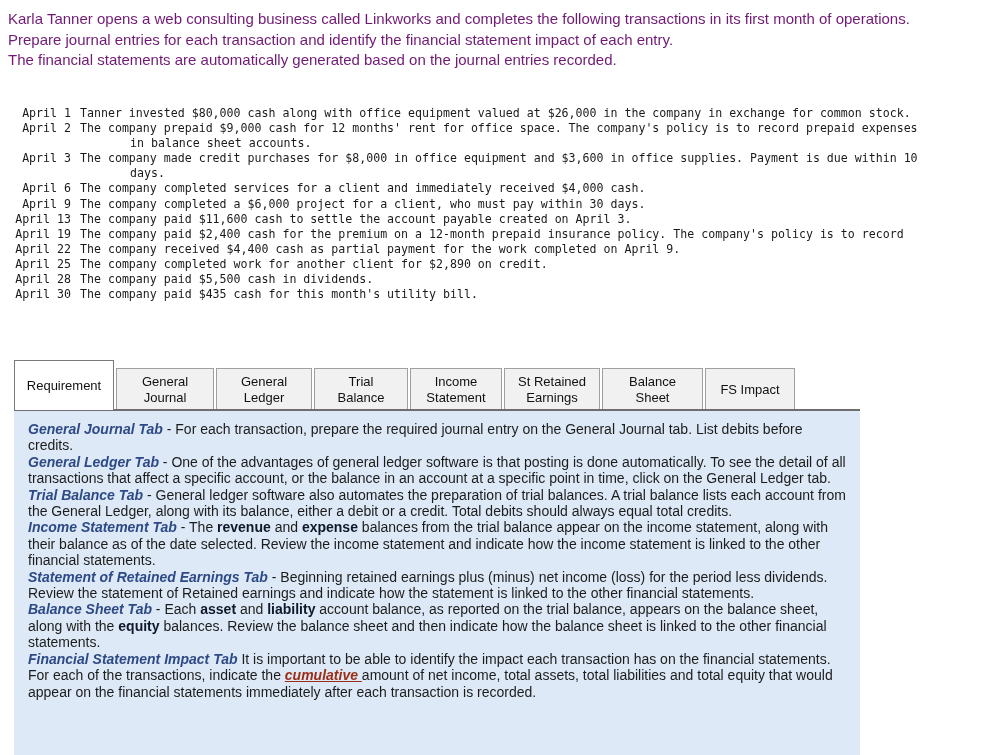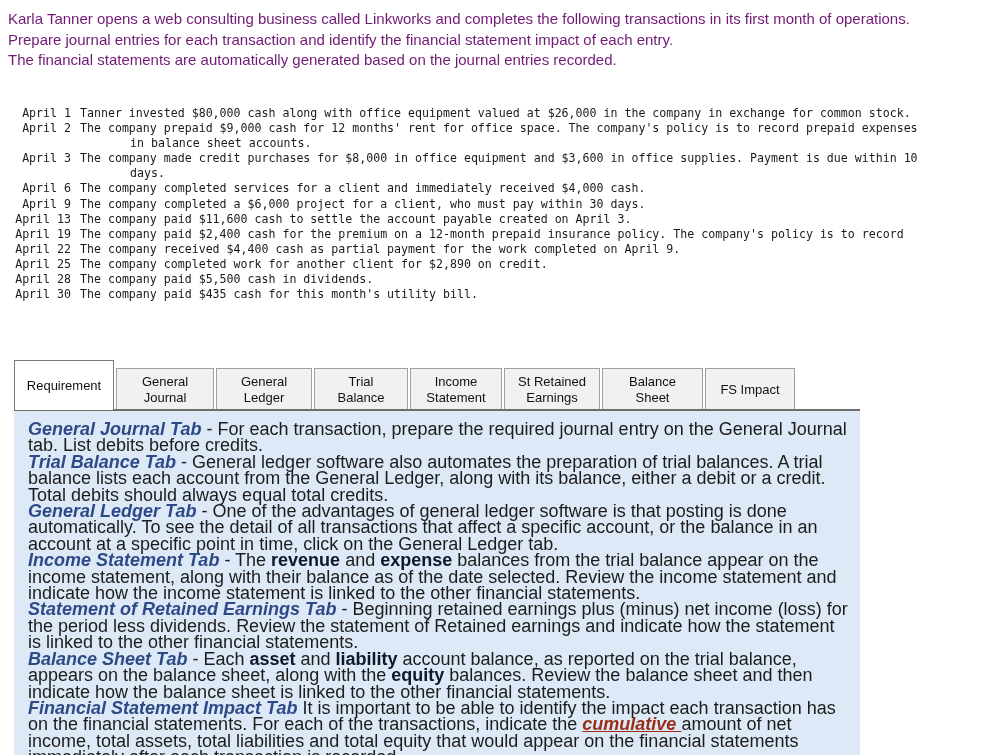--- a/index.html
+++ b/index.html
@@ -106,21 +106,21 @@
   
   .panel {
     position: absolute;
     left: 14px;
     top: 409px;
     width: 846px;
     height: 346px;
     background: #dde9f6;
     border-top: 2px solid #6e6e6e;
     padding: 10px 12px 5px 14px;
-    font-size: 18px;
+    font-size: 14px;
     line-height: 16.4px;
     color: #1c1c1c;
   }
   .para {
     margin: 0 0 0 0;
     text-indent: 0;
   }
   .hd {
     font-weight: bold;
     font-style: italic;
@@ -210,25 +210,25 @@
       <div class="tab tab-w-fs">FS Impact</div>
     </div>
 
   <div class="panel">
 
     <p class="para">
       <span class="hd">General Journal Tab</span><span> - For each transaction, prepare the required journal entry on the General Journal tab. List debits before credits.</span>
     </p>
 
     <p class="para">
+      <span class="hd">General Ledger Tab</span><span> - One of the advantages of general ledger software is that posting is done automatically. To see the detail of all transactions that affect a specific account, or the balance in an account at a specific point in time, click on the General Ledger tab.</span>
+    </p>
+
+    <p class="para">
       <span class="hd">Trial Balance Tab</span><span> - General ledger software also automates the preparation of trial balances. A trial balance lists each account from the General Ledger, along with its balance, either a debit or a credit. Total debits should always equal total credits.</span>
-    </p>
-
-    <p class="para">
-      <span class="hd">General Ledger Tab</span><span> - One of the advantages of general ledger software is that posting is done automatically. To see the detail of all transactions that affect a specific account, or the balance in an account at a specific point in time, click on the General Ledger tab.</span>
     </p>
 
     <p class="para">
       <span class="hd">Income Statement Tab</span><span> - The </span><span class="rd">revenue</span><span> and </span><span class="rd">expense</span><span> balances from the trial balance appear on the income statement, along with their balance as of the date selected. Review the income statement and indicate how the income statement is linked to the other financial statements.</span>
     </p>
 
     <p class="para">
       <span class="hd">Statement of Retained Earnings Tab</span><span> - Beginning retained earnings plus (minus) net income (loss) for the period less dividends. Review the statement of Retained earnings and indicate how the statement is linked to the other financial statements.</span>
     </p>
 

